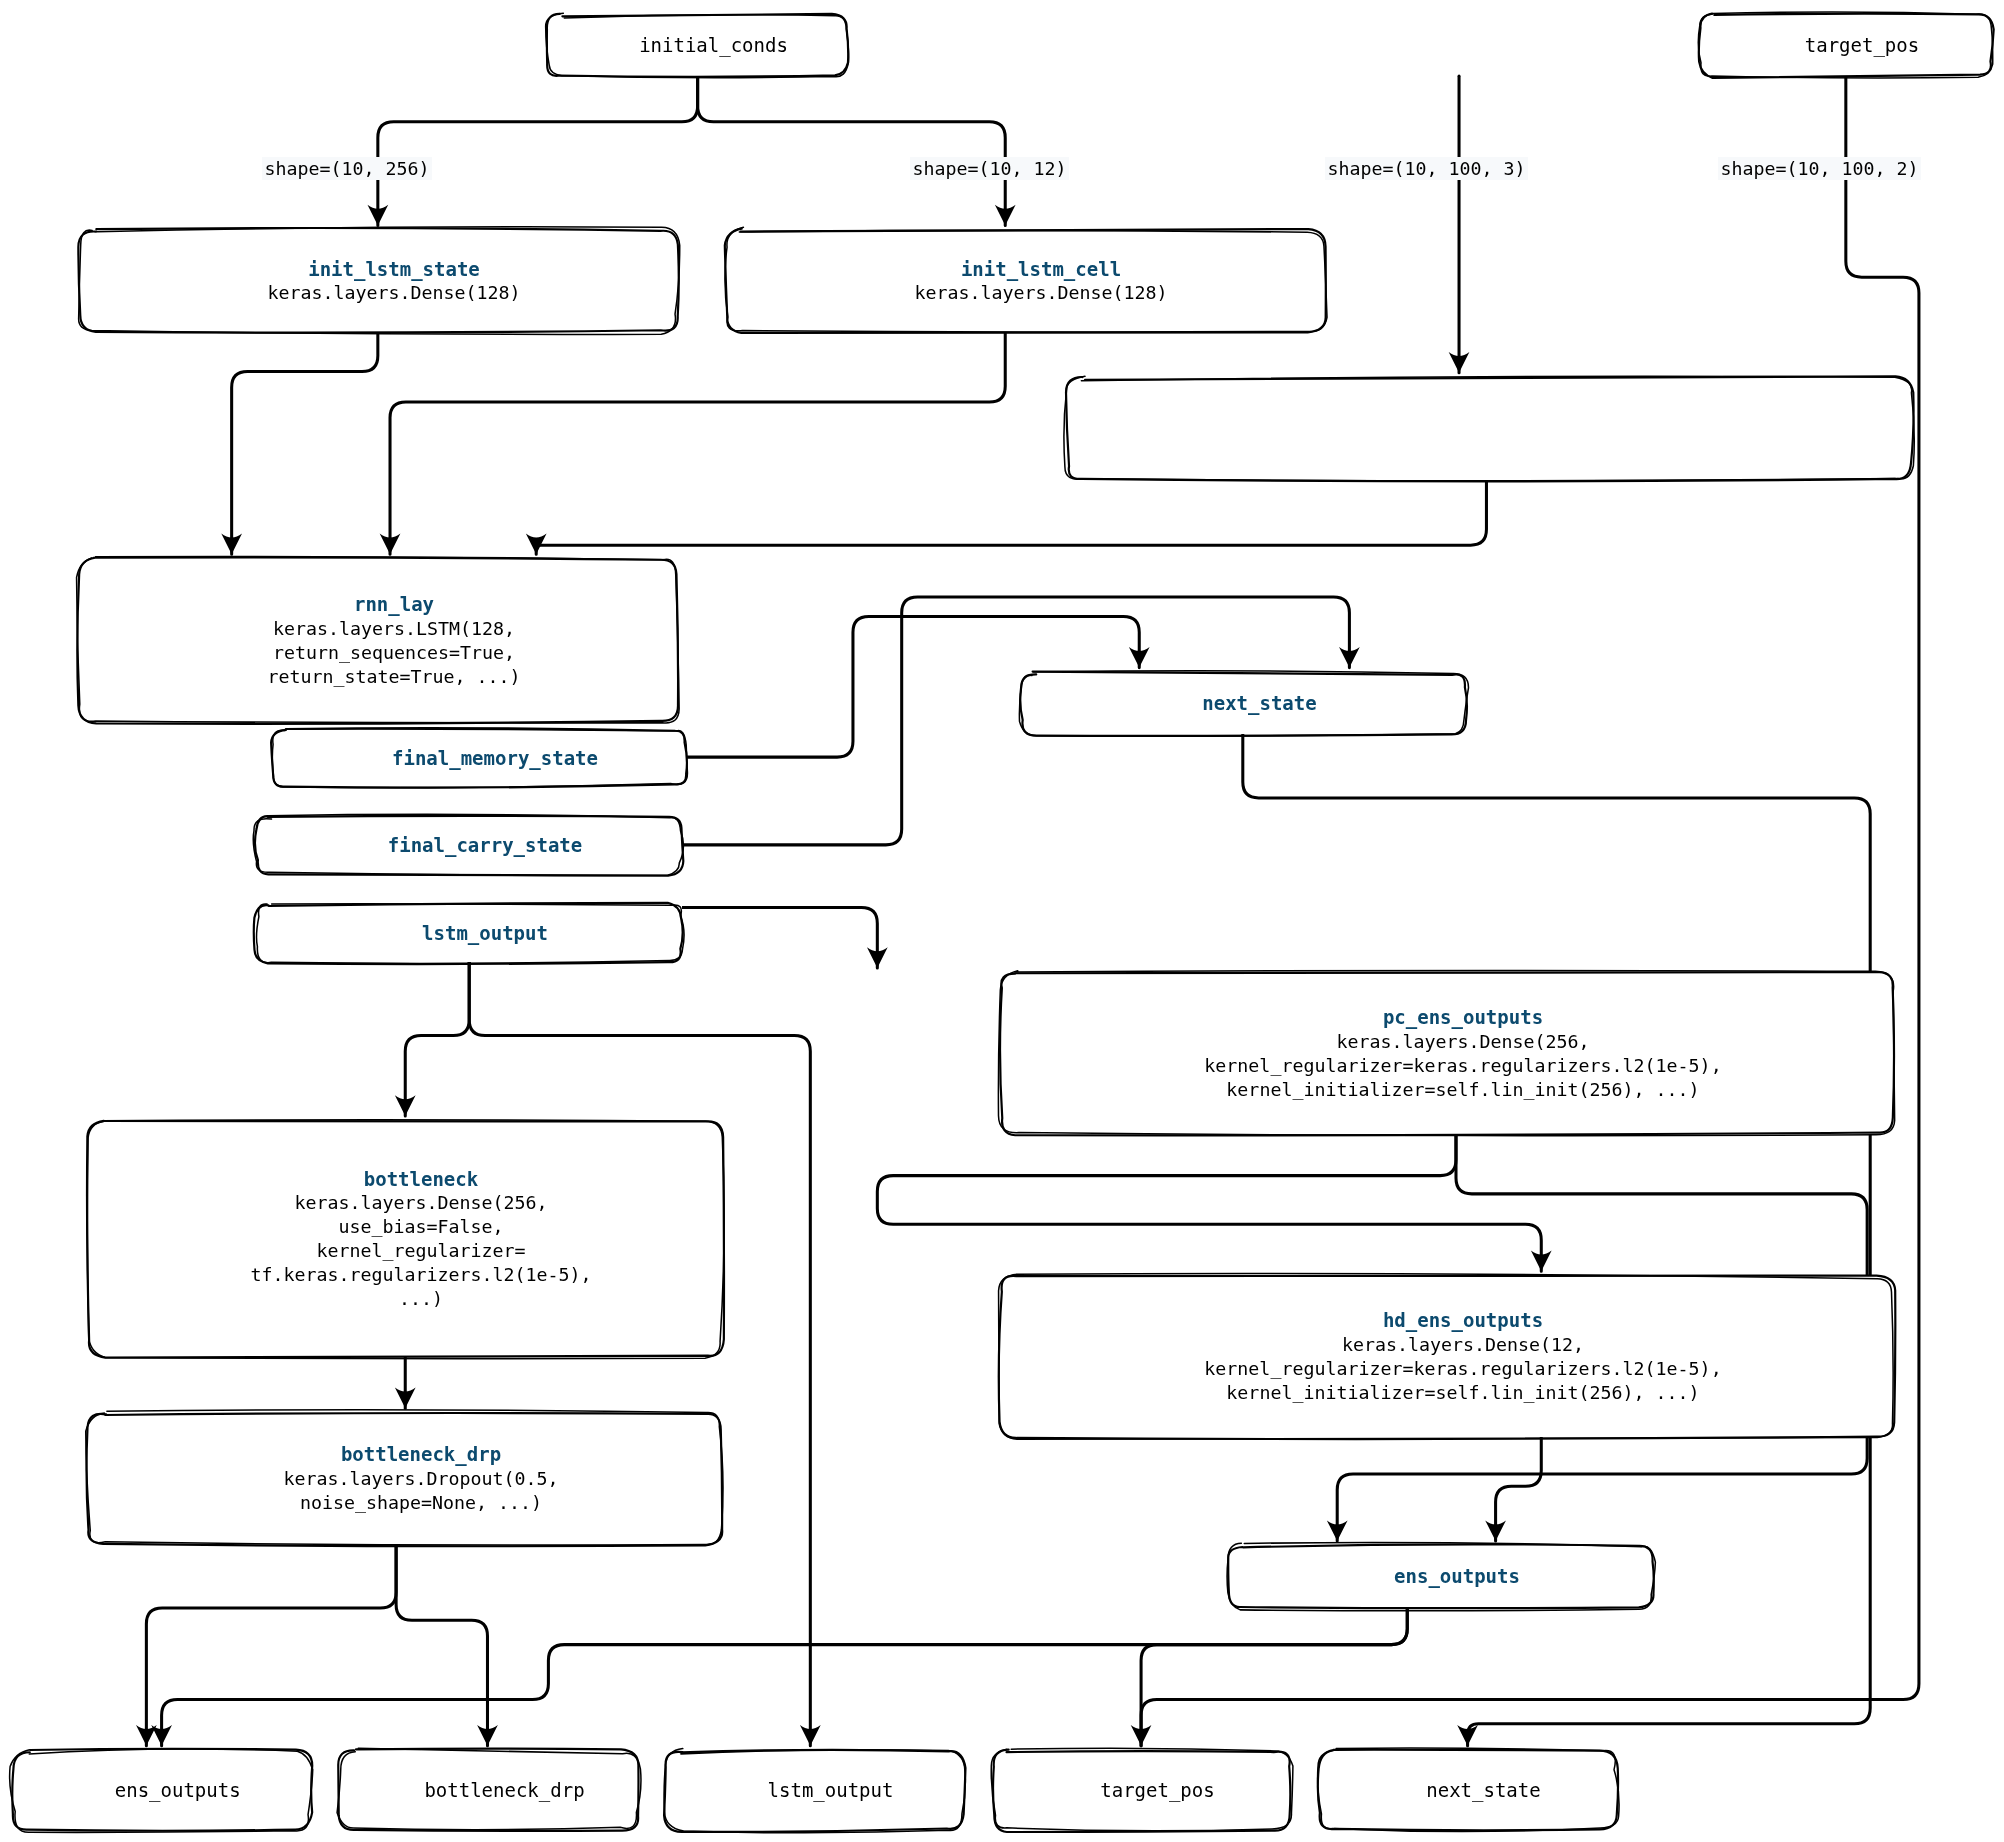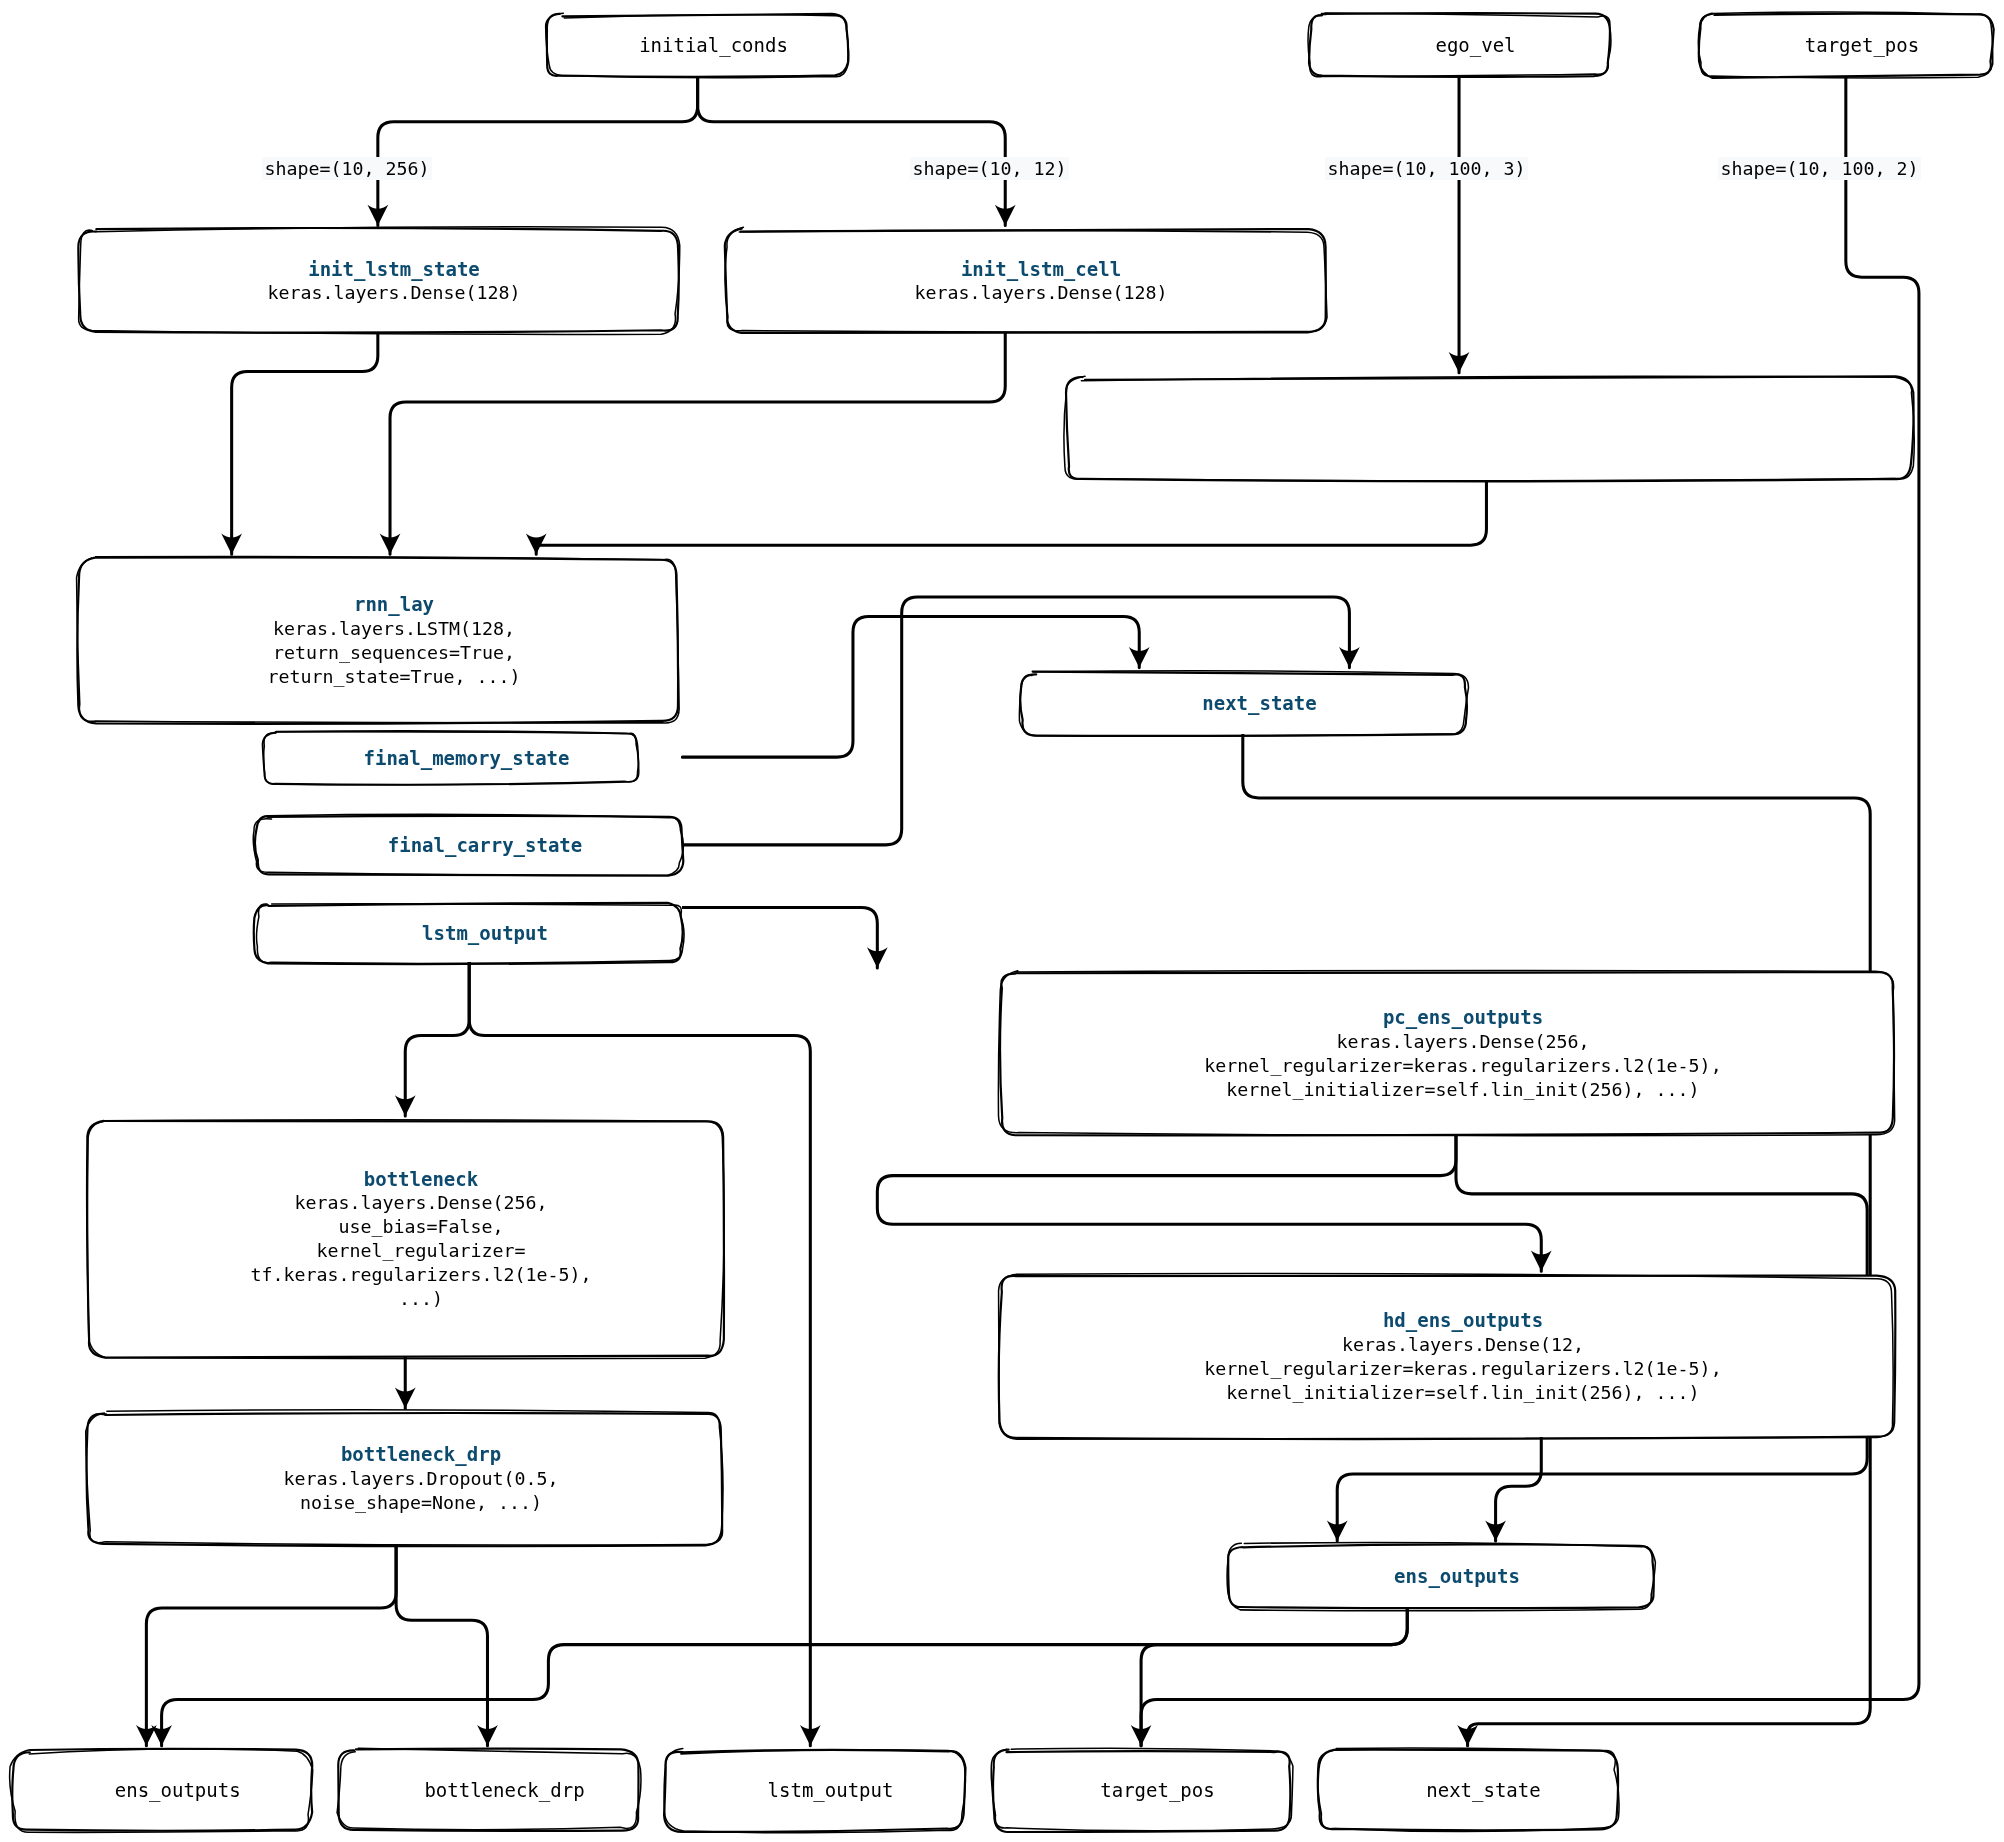--- a/index.html
+++ b/index.html
@@ -91,29 +91,20 @@
   <div class="node" style="left:548px;top:15.2px;width:299px;height:61px;">
     <svg class="sketch" viewBox="0 0 510 120" width="311" height="73">
         <path d="M 33.3,12.0 Q 257.3,9.1 475.2,8.0 Q 501.3,9.8 499.3,32.4 Q 503.0,61.6 501.6,87.8 Q 497.4,106.8 480.1,108.8 Q 255.8,113.4 29.2,109.0 Q 7.3,112.9 8.4,89.8 Q 7.6,61.4 8.0,32.8 Q 7.1,7.8 28.9,8.0" fill="none" stroke="#000000" stroke-width="3.6" stroke-linecap="round" stroke-linejoin="round"></path>
         <path d="M 36.4,14.7 Q 257.8,6.6 479.6,11.0 Q 498.2,9.6 499.0,33.6 Q 503.4,63.9 502.4,87.5 Q 497.4,114.5 477.6,110.7 Q 253.6,115.1 32.3,109.4 Q 12.9,107.0 11.8,92.3 Q 6.2,63.9 5.9,28.8 Q 5.8,9.4 34.9,7.0" fill="none" stroke="#000000" stroke-width="2.5" stroke-linecap="round" stroke-linejoin="round"></path>
       </svg>
     <div class="inner">
         <div class="plain">initial_conds</div>
       </div>
   </div>
 
-  <div class="node" style="left:1310px;top:15.2px;width:299px;height:61px;">
-    <svg class="sketch" viewBox="0 0 510 120" width="311" height="73">
-        <path d="M 29.0,8.1 Q 257.1,5.7 477.9,7.7 Q 500.5,7.9 501.5,35.1 Q 501.7,57.6 498.0,88.6 Q 500.0,108.8 476.0,109.9 Q 256.5,113.1 29.7,109.3 Q 10.2,108.5 8.1,88.3 Q 8.4,58.8 11.9,33.1 Q 10.6,8.2 29.1,10.5" fill="none" stroke="#000000" stroke-width="3.6" stroke-linecap="round" stroke-linejoin="round"></path>
-        <path d="M 34.3,6.6 Q 256.3,8.0 481.5,13.1 Q 503.8,6.5 501.1,28.0 Q 506.4,61.7 498.0,83.8 Q 503.3,109.9 477.0,106.4 Q 252.8,110.7 29.5,110.7 Q 5.8,113.9 9.8,88.6 Q 4.3,57.7 7.8,28.7 Q 11.4,8.1 36.3,9.0" fill="none" stroke="#000000" stroke-width="2.5" stroke-linecap="round" stroke-linejoin="round"></path>
-      </svg>
-    <div class="inner">
-        <div class="plain">ego_vel</div>
-      </div>
-  </div>
 
   <div class="node" style="left:1700px;top:15.2px;width:292px;height:61px;">
     <svg class="sketch" viewBox="0 0 500 120" width="305" height="73">
         <path d="M 33.3,9.7 Q 247.7,6.1 467.0,8.8 Q 489.2,8.1 492.6,33.3 Q 491.5,57.8 487.3,86.2 Q 491.6,107.0 470.1,107.8 Q 249.6,111.3 30.5,113.1 Q 11.3,106.9 8.4,86.4 Q 6.6,62.5 10.7,31.0 Q 9.1,11.2 29.7,7.3" fill="none" stroke="#000000" stroke-width="3.6" stroke-linecap="round" stroke-linejoin="round"></path>
         <path d="M 30.9,7.2 Q 249.6,1.8 463.5,8.4 Q 488.1,5.2 489.0,33.0 Q 491.3,55.4 491.0,90.4 Q 487.3,109.0 467.0,112.0 Q 251.1,115.3 29.4,109.9 Q 9.3,113.8 11.5,88.3 Q 3.7,60.8 9.5,27.2 Q 10.4,9.6 30.6,8.1" fill="none" stroke="#000000" stroke-width="2.5" stroke-linecap="round" stroke-linejoin="round"></path>
       </svg>
     <div class="inner">
         <div class="plain">target_pos</div>
       </div>
   </div>
@@ -158,21 +149,21 @@
         <path d="M 38.0,6.1 Q 498.9,3.9 971.1,11.2 Q 991.3,5.5 991.9,37.0 Q 995.5,141.2 997.4,256.2 Q 997.1,282.3 970.0,278.9 Q 506.1,280.3 38.3,276.1 Q 7.5,281.2 12.1,248.5 Q 7.1,143.9 6.8,40.0 Q 11.5,14.6 31.7,8.1" fill="none" stroke="#000000" stroke-width="2.5" stroke-linecap="round" stroke-linejoin="round"></path>
       </svg>
     <div class="inner">
       <div class="ttl">rnn_lay</div>
       <div class="sub" style="white-space:pre-line;">keras.layers.LSTM(128,
 return_sequences=True,
 return_state=True, ...)</div>
     </div>
   </div>
 
-  <div class="node" style="left:264px;top:729px;width:373px;height:58px;">
+  <div class="node" style="left:272px;top:729px;width:414px;height:58px;">
     <svg class="sketch" viewBox="0 0 720 115" width="439" height="70">
         <path d="M 33.8,8.3 Q 357.8,4.0 691.5,11.4 Q 708.2,11.4 707.0,30.8 Q 713.5,59.4 709.7,84.3 Q 711.0,102.5 691.7,101.9 Q 360.4,110.7 31.9,105.6 Q 11.7,107.9 12.0,85.0 Q 9.6,55.3 8.6,31.3 Q 10.2,11.8 33.7,9.8" fill="none" stroke="#000000" stroke-width="3.6" stroke-linecap="round" stroke-linejoin="round"></path>
         <path d="M 32.5,8.6 Q 363.9,7.6 693.2,11.8 Q 706.9,6.5 709.9,35.0 Q 710.8,59.4 711.9,79.6 Q 713.8,107.6 684.7,100.6 Q 364.1,110.1 34.0,106.4 Q 11.5,106.4 12.8,88.5 Q 9.2,56.1 12.0,34.4 Q 8.2,8.1 32.1,10.9" fill="none" stroke="#000000" stroke-width="2.5" stroke-linecap="round" stroke-linejoin="round"></path>
       </svg>
     <div class="inner">
         <div class="ttl">final_memory_state</div>
       </div>
   </div>
 
   <div class="node" style="left:256px;top:816px;width:426px;height:58px;">

